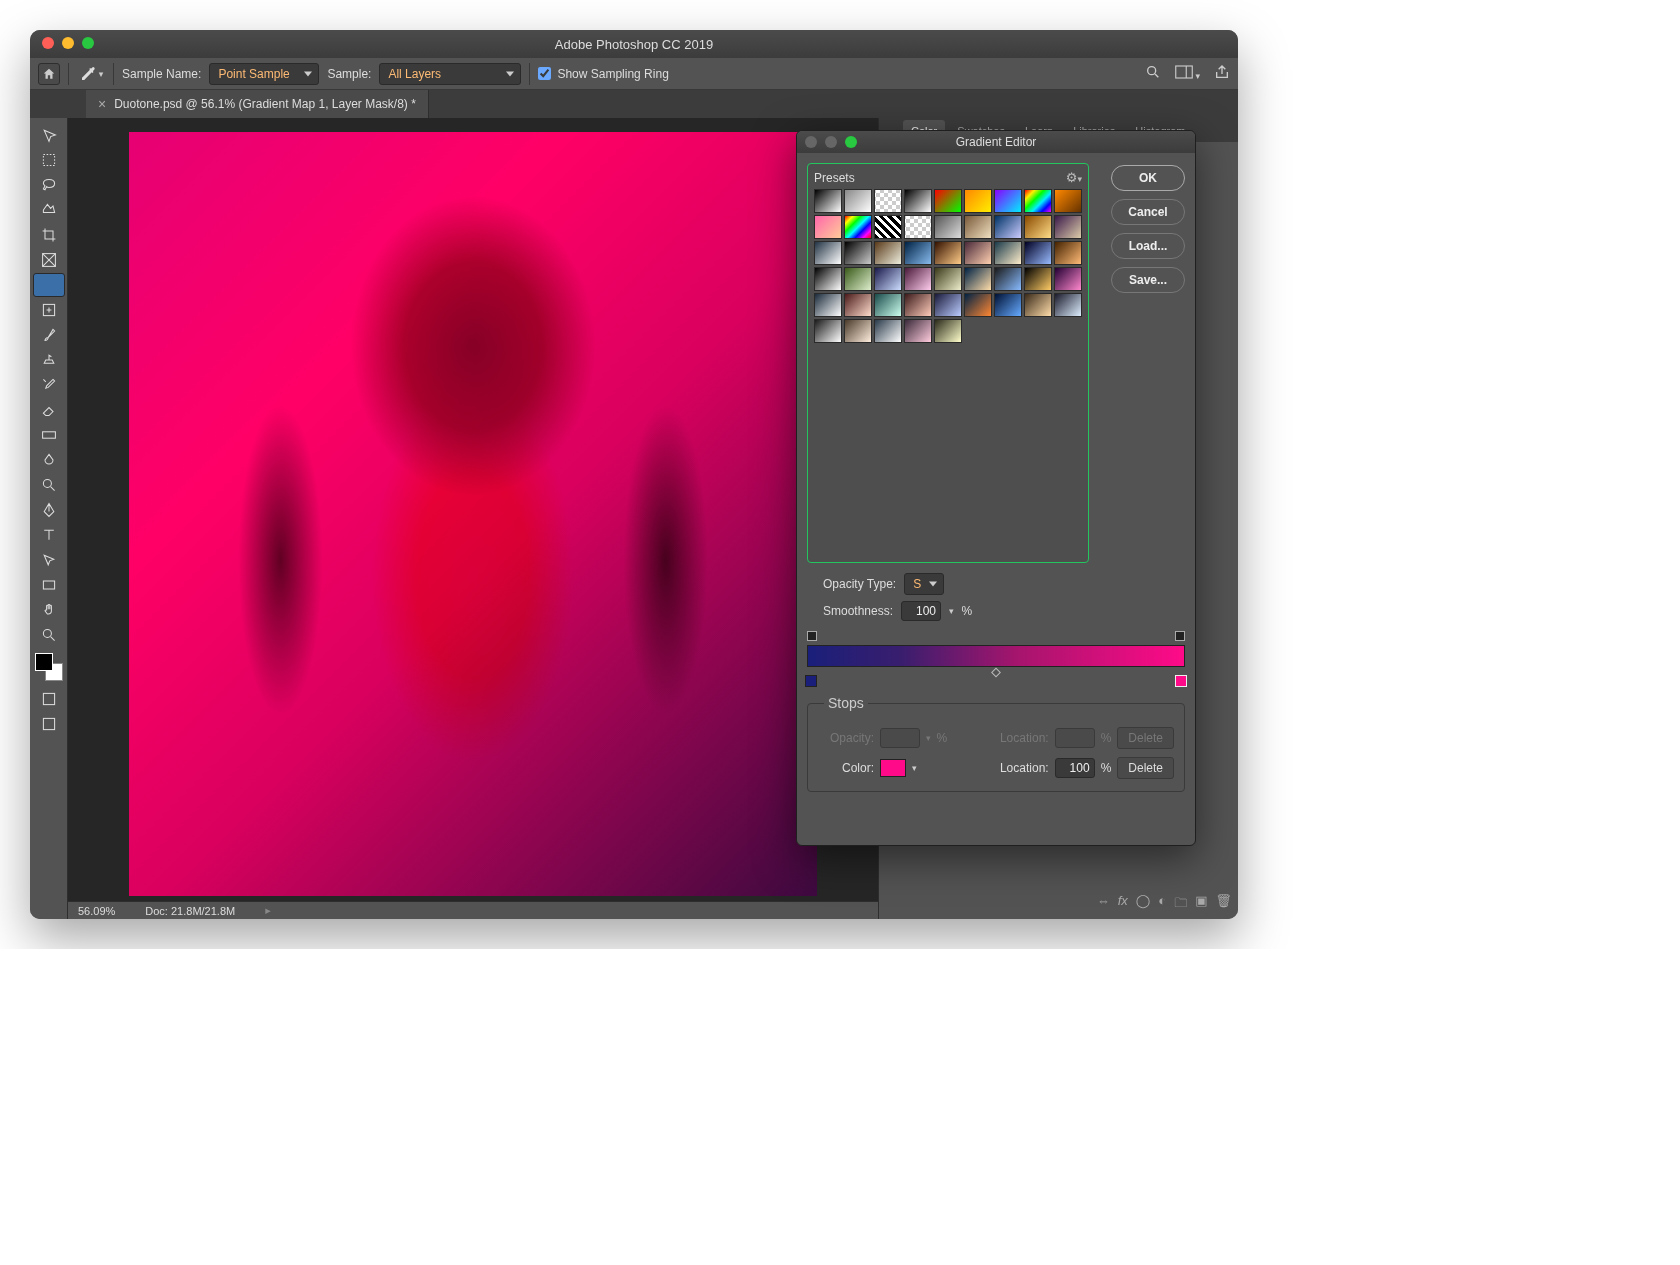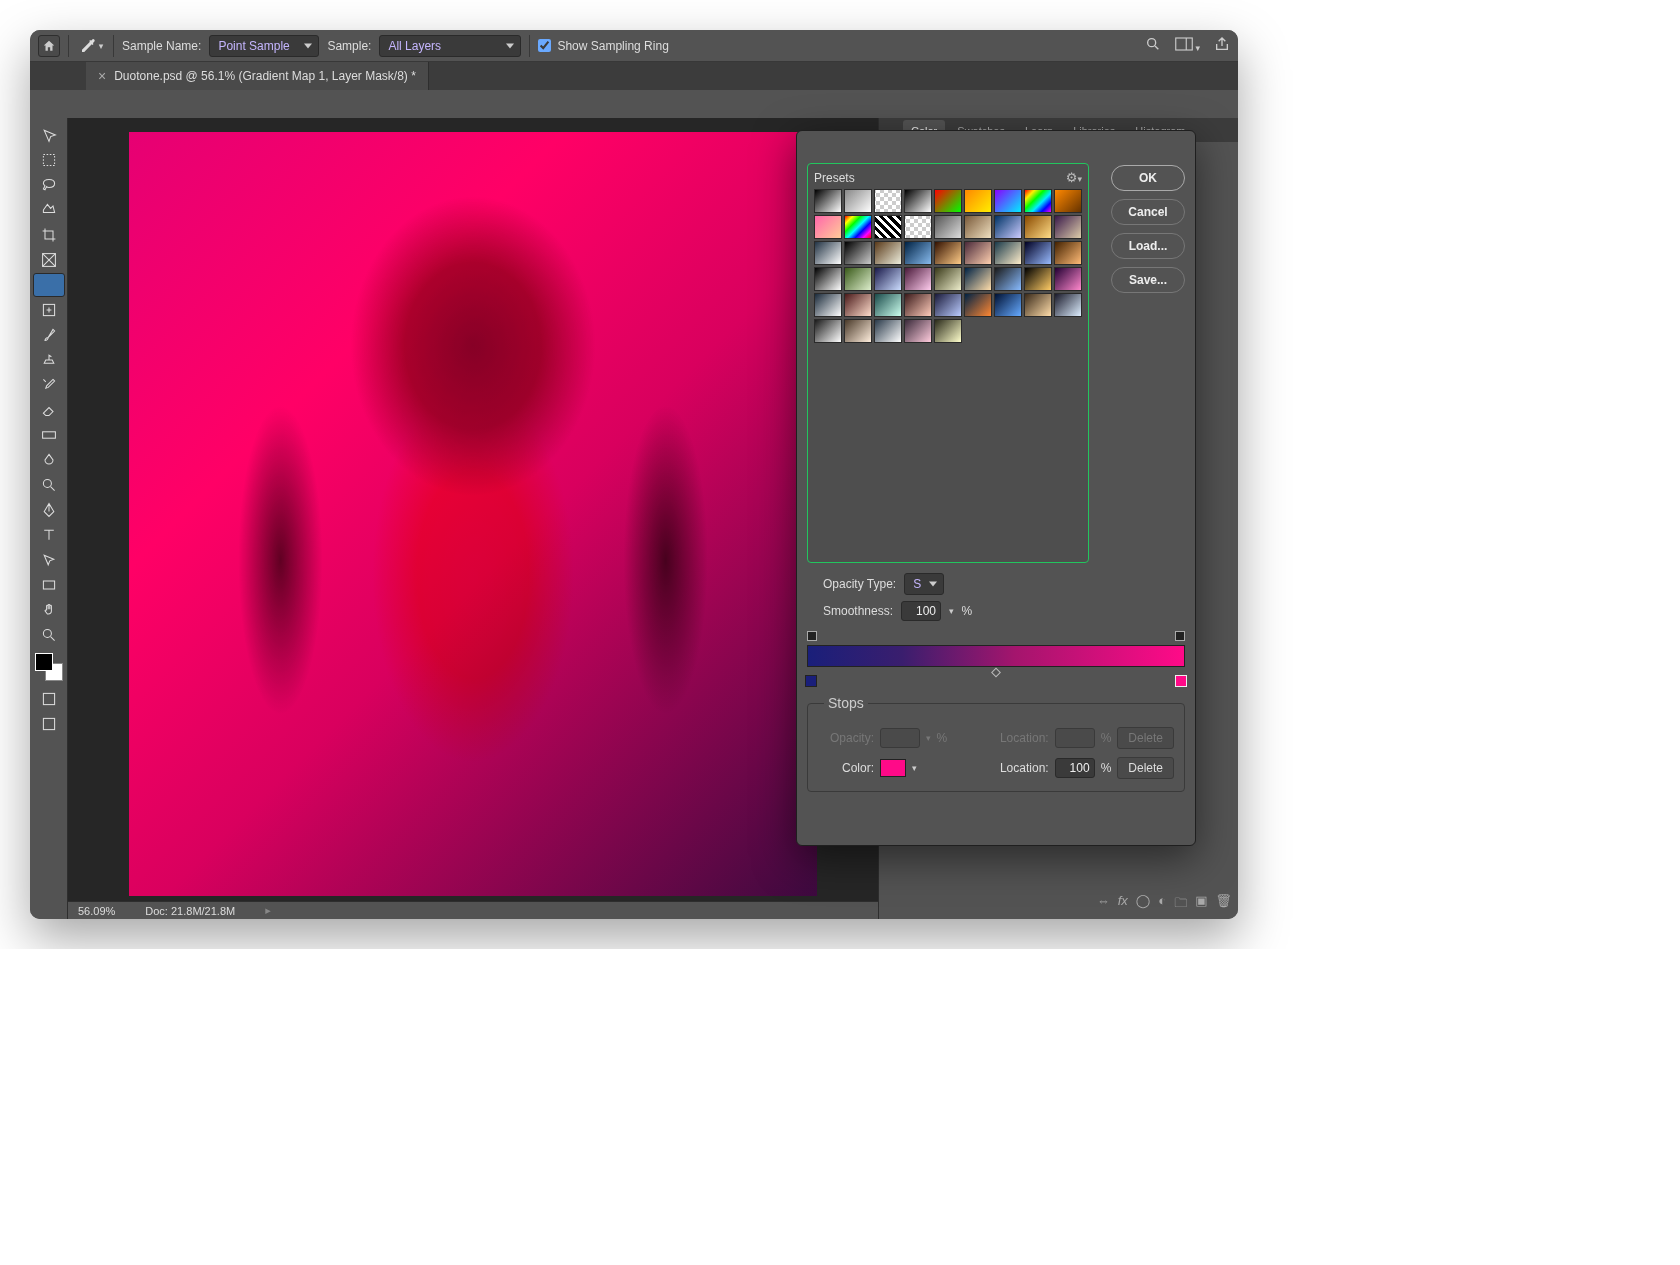--- a/index.html
+++ b/index.html
@@ -6,21 +6,21 @@
   body { background: #fff; padding: 30px; }
   .app { width: 1208px; height: 889px; background:#535353; border-radius:10px; overflow:hidden; box-shadow:0 20px 50px rgba(0,0,0,.35); position:relative; }
   .titlebar { height:28px; background:linear-gradient(#4b4b4b,#3c3c3c); display:flex; align-items:center; justify-content:center; color:#ddd; font-size:13px; position:relative; }
   .traffic { position:absolute; left:12px; top:7px; display:flex; gap:8px; }
   .traffic span { width:12px; height:12px; border-radius:50%; display:inline-block; }
   .tl-close{background:#ff5f57;} .tl-min{background:#febc2e;} .tl-max{background:#28c840;}
   .optbar { height:32px; background:#535353; border-bottom:1px solid #383838; display:flex; align-items:center; padding:0 8px; color:#ddd; font-size:12px; gap:8px; }
   .home-btn{width:22px;height:22px;display:flex;align-items:center;justify-content:center;background:#4a4a4a;border-radius:3px;border:1px solid #2e2e2e;}
   .vsep{width:1px;height:22px;background:#383838;}
   .eyedrop{width:28px;height:22px;display:flex;align-items:center;justify-content:center;}
-  .sel{background:#3a3a3a;border:1px solid #2a2a2a;color:#c4b5fd;font-size:12px;height:22px;padding:0 22px 0 8px;border-radius:3px;appearance:none;position:relative;}
+  .sel{background:#3a3a3a;border:1px solid #2a2a2a;color:#fdba74;font-size:12px;height:22px;padding:0 22px 0 8px;border-radius:3px;appearance:none;position:relative;}
   .selwrap{position:relative;display:inline-block;}
   .selwrap::after{content:"";position:absolute;right:7px;top:50%;transform:translateY(-50%);border-left:4px solid transparent;border-right:4px solid transparent;border-top:5px solid #ccc;}
   .chk{display:flex;align-items:center;gap:6px;}
   .chk input{accent-color:#6aa9ff;}
   .opt-right{margin-left:auto;display:flex;gap:14px;align-items:center;}
   .ic{color:#ccc;}
   .tabbar{height:28px;background:#3c3c3c;display:flex;align-items:center;padding-left:56px;color:#ddd;font-size:12px;}
   .tab{background:#4a4a4a;height:28px;display:flex;align-items:center;padding:0 12px;gap:8px;border-right:1px solid #2e2e2e;}
   .tab .x{color:#aaa;font-size:14px;}
   .body{position:absolute;top:88px;bottom:0;left:0;right:0;}
@@ -80,20 +80,28 @@
   .del-btn{height:22px;padding:0 10px;border:1px solid #3a3a3a;border-radius:3px;background:#4a4a4a;color:#ddd;font-size:12px;}
   .del-btn[disabled]{color:#777;}
   .lbl{min-width:56px;text-align:right;}
   .dialog .presets-box{position:relative;width:282px;}
   .dialog .side-btns{top:12px;font-weight:bold;}
 </style>
 </head>
 <body>
 
 <div class="app">
+  <div class="titlebar">
+    <div class="traffic">
+      <span class="tl-close"></span>
+      <span class="tl-min"></span>
+      <span class="tl-max"></span>
+    </div>
+    <span>Adobe Photoshop CC 2019</span>
+  </div>
 
   <div class="optbar">
     <div class="home-btn">
       <svg viewBox="0 0 24 24" width="14" height="14" fill="#ccc">
           <path d="M12 3l9 8h-3v9h-4v-6h-4v6H6v-9H3z"></path>
         </svg>
     </div>
     <div class="vsep"></div>
     <div class="eyedrop">
       <svg viewBox="0 0 24 24" width="18" height="18" fill="#ddd">
@@ -281,20 +289,28 @@
         <span>◯</span>
         <span>◐</span>
         <span>🗀</span>
         <span>▣</span>
         <span>🗑</span>
       </div>
     </div>
   </div>
 
   <div class="dialog">
+    <div class="dlg-title">
+      <div class="traffic">
+        <span style="background:#666;"></span>
+        <span style="background:#666;"></span>
+        <span class="tl-max"></span>
+      </div>
+      <span>Gradient Editor</span>
+    </div>
     <div class="dlg-body">
       <div class="presets-box">
         <div class="presets-head">
           <span>Presets</span>
           <span class="gear">⚙<span style="font-size:9px;">▾</span></span>
         </div>
         <div class="preset-grid" id="presetgrid">
             <div class="preset" style="background: linear-gradient(135deg, rgb(0, 0, 0), rgb(255, 255, 255));"></div>
             <div class="preset" style="background: linear-gradient(135deg, rgb(136, 136, 136), rgb(255, 255, 255));"></div>
             <div class="preset" style="background: repeating-conic-gradient(rgb(204, 204, 204) 0deg, rgb(204, 204, 204) 25%, rgb(255, 255, 255) 0deg, rgb(255, 255, 255) 50%) 50% center / 8px 8px;"></div>

